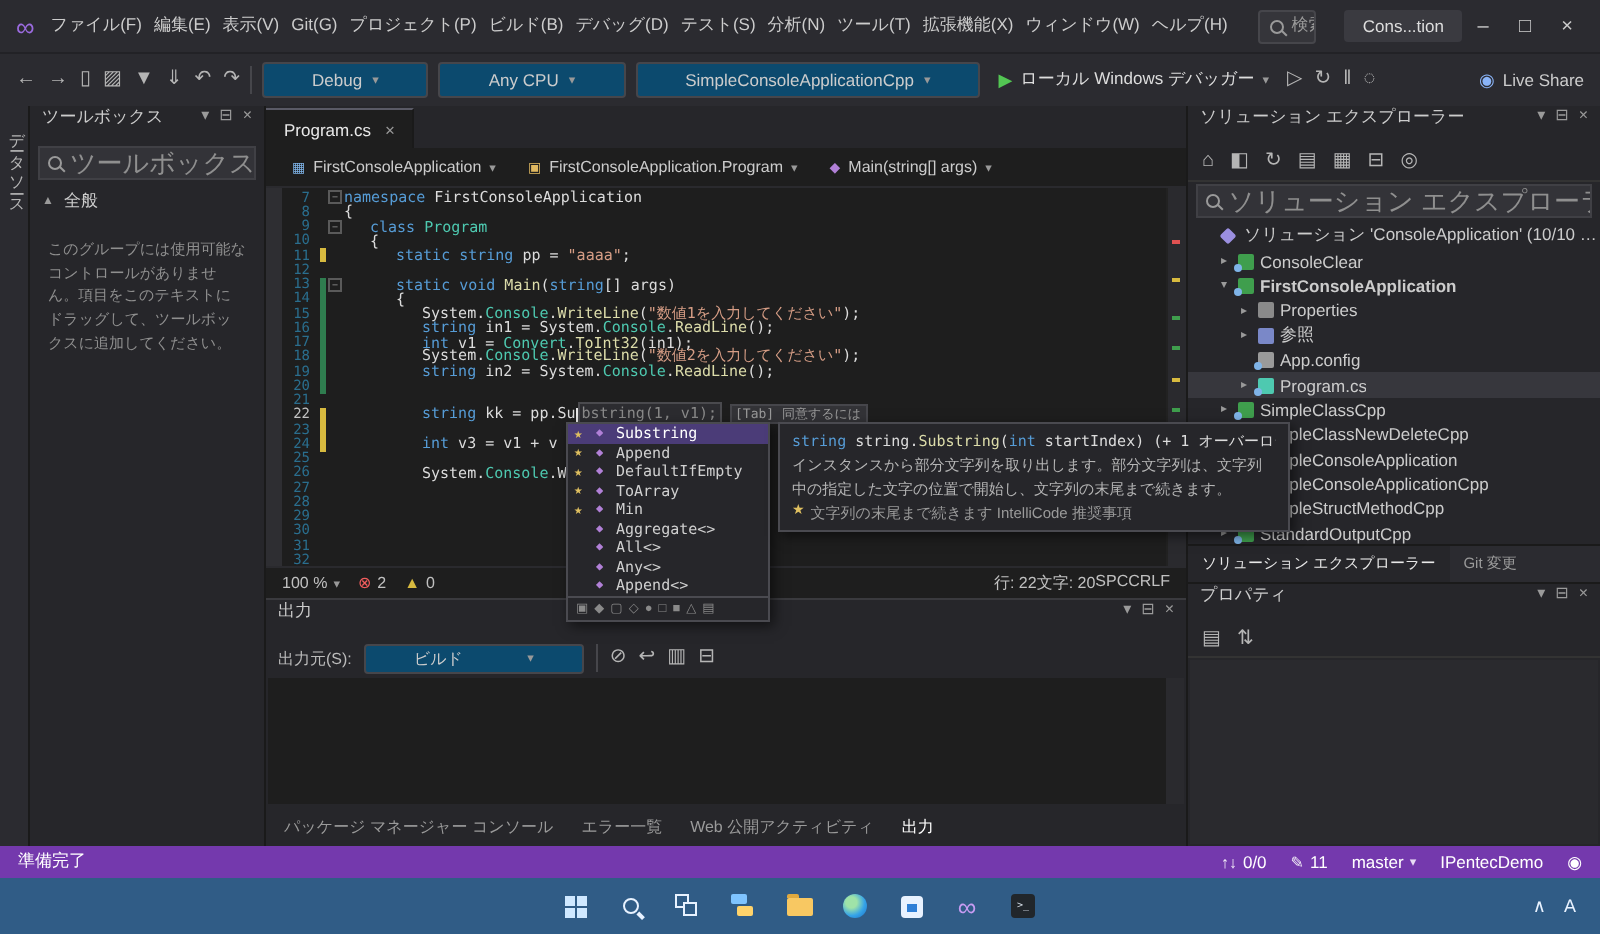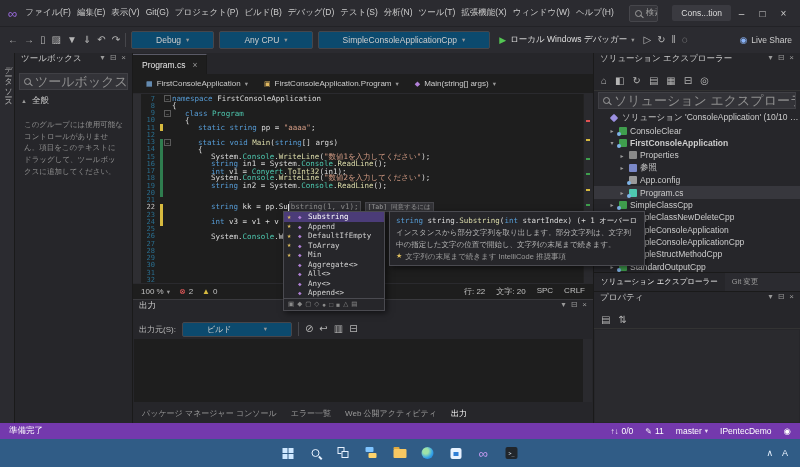--- a/index.html
+++ b/index.html
@@ -75,21 +75,21 @@
 .cfilters{border-top:1px solid #4a4a50;height:12px;display:flex;align-items:center;gap:3px;padding:0 4px;color:#8a8a8a;font-size:6.5px}
 .cs-tooltip{position:absolute;left:256px;top:117px;width:256px;background:#26262a;border:1px solid #4a4a50;z-index:61;padding:3px 6px;font-size:7.5px;line-height:1.5;box-shadow:2px 2px 6px rgba(0,0,0,.55)}
 .sig{font-family:"DejaVu Sans Mono",monospace;white-space:nowrap;overflow:hidden}
 .tbody{color:#b5b5b5;margin-top:1px}
 .tfoot{color:#9a9a9a;margin-top:1px;display:flex;gap:3px;align-items:center}
 .tfoot .star{color:#e0c060;font-size:7px}
 
 .edstatus{height:16px;border-top:1px solid #2a2a2e;display:flex;align-items:center;font-size:8px;color:#c0c0c0;padding:0 8px;gap:9px;background:#1e1e1e;flex:0 0 auto}
 .mini-dd{display:flex;align-items:center;gap:3px}
 .err{color:#f25d5d}.warn{color:#d7ba3f}
-.ed-right{margin-left:auto;display:flex;gap:11px}
+.ed-right{margin-left:auto;display:flex;}
 
 .output{height:104px;background:#26262a;border-top:1px solid #3a3a3e;display:flex;flex-direction:column;flex:0 0 auto}
 .ptool{height:20px;display:flex;align-items:center;gap:6px;padding:0 6px;font-size:8px;color:#bbb;flex:0 0 auto}
 .ptool .dd{height:15px;min-width:110px;font-size:8px}
 .pbody{flex:1;background:#1e1e1e;margin:0 1px 1px 1px;position:relative}
 .pbody .sb{position:absolute;right:0;top:0;bottom:0;width:9px;background:#2a2a2e}
 .bottomtabs{height:20px;background:#26262a;display:flex;align-items:center;padding:0 9px;gap:14px;font-size:8px;color:#9a9a9a;flex:0 0 auto}
 .btab.active{color:#fff}
 
 .rightcol{width:207px;background:#26262a;border-left:1px solid #1a1a1a;display:flex;flex-direction:column;flex:0 0 auto}

